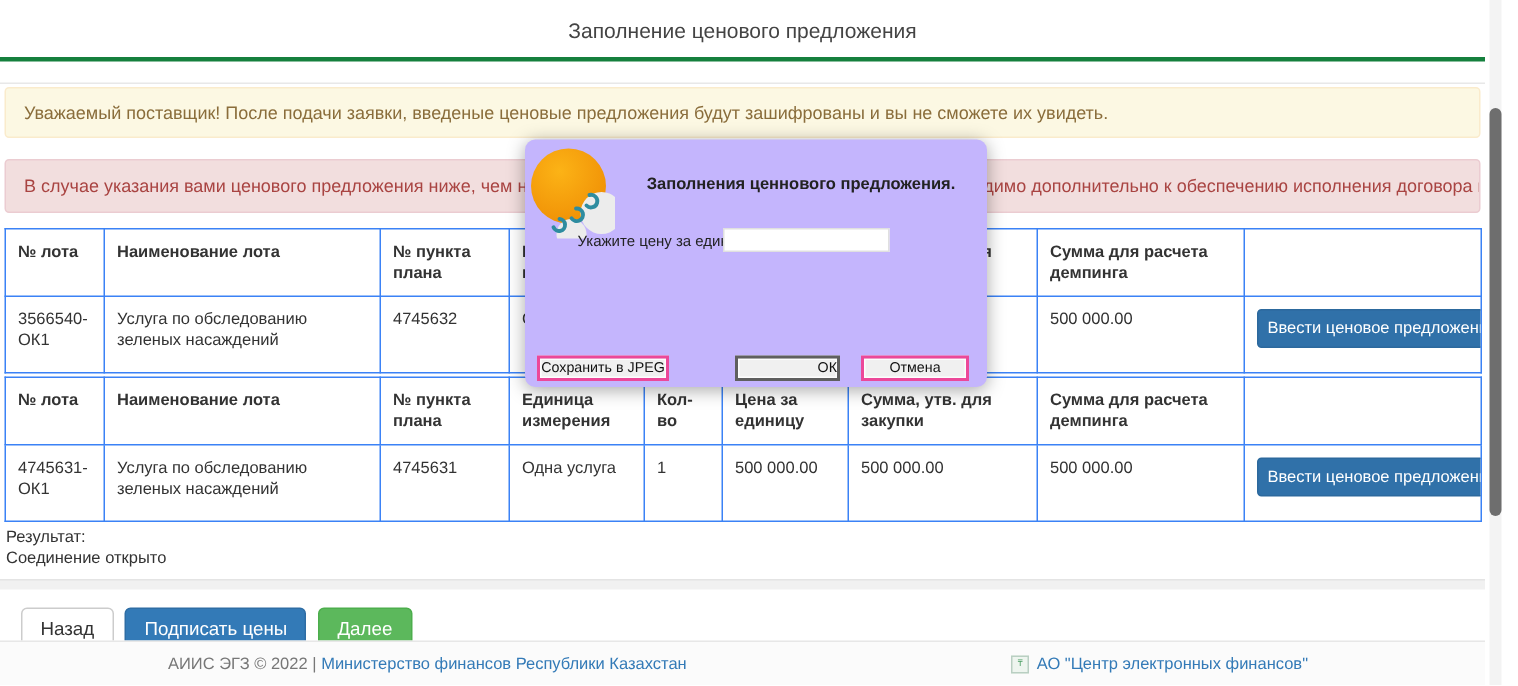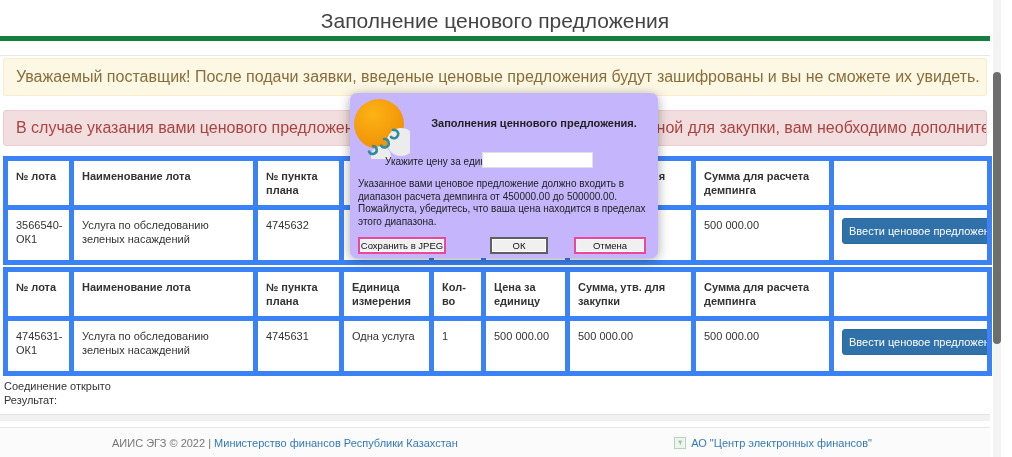--- a/index.html
+++ b/index.html
@@ -1,34 +1,34 @@
 <!DOCTYPE html>
 <html><head>
 <meta charset="utf-8">
 <style>
   * { margin:0; padding:0; box-sizing:border-box; }
   html,body { width:1012px; height:457px; background:#fff; }
   body { font-family:"Liberation Sans", sans-serif; color:#333; overflow:hidden; }
   .page { position:relative; width:1012px; height:457px; background:#fff; overflow:hidden; }
 
   .page-header { position:absolute; top:0; left:0; width:990px; height:41px;
-    border-bottom:5px solid #15803d; text-align:center; line-height:41px;
-    font-size:21px; color:#444; }
+    border-bottom:3px solid #15803d; text-align:center; line-height:41px;
+    font-size:14px; color:#444; }
 
   .main { position:absolute; top:55px; left:0; width:990px; border-top:1px solid #e8e8e8; }
 
-  .alert { margin:0 3px; padding:9px 12px; font-size:16px; border:1px solid transparent;
+  .alert { margin:0 3px; padding:9px 12px; font-size:12px; border:1px solid transparent;
     border-radius:3px; overflow:hidden; }
   .alert-info { margin-top:2px; background:#fcf8e3; border-color:#faebcc; color:#8a6d3b; white-space:nowrap; }
   .alert-danger { margin-top:14px; background:#f2dede; border-color:#ebccd1; color:#a94442; line-height:16px; }
   .alert-danger .l1 { white-space:nowrap; }
 
   table.lots { border-collapse:collapse; table-layout:fixed; width:984px; margin:10px 0 0 3px;
     font-size:11px; }
-  table.lots th, table.lots td { border:5px solid #3b82f6; vertical-align:top; text-align:left;
+  table.lots th, table.lots td { border:1px solid #3b82f6; vertical-align:top; text-align:left;
     padding:8px; line-height:14px; overflow:hidden; }
   table.lots th { font-weight:bold; color:#333; }
   table.lots td { padding-bottom:14px; }
   col.c-lot{width:66px} col.c-name{width:184px} col.c-plan{width:86px} col.c-unit{width:90px}
   col.c-qty{width:52px} col.c-price{width:84px} col.c-appr{width:126px} col.c-damp{width:138px}
   col.c-act{width:158px}
   .btn-action { background:#3071a9; border:1px solid #2c699d; color:#fff; font-family:inherit;
     font-size:11px; padding:6px 6px; border-radius:3px; cursor:pointer; white-space:nowrap; }
   td.act { padding:6px; }
 
@@ -64,21 +64,21 @@
     font-size:11px; font-weight:bold; color:#222; }
   .modal-label { position:absolute; left:35px; top:63px; font-size:10px; color:#222; }
   .modal-input { position:absolute; left:132px; top:59px; width:111px; height:16px;
     background:#fff; border:1px solid #e0e0e0; font-size:10px; padding:0 3px; }
   .modal-hint { position:absolute; left:8px; top:85px; width:288px; font-size:10px;
     line-height:12.5px; color:#222; }
   .win-btn { position:absolute; bottom:4px; height:17px; background:#f0f0f0;
     border:2px solid #ec4899; font-family:inherit; font-size:9.5px; color:#111;
     box-shadow:inset 0 0 0 1px #fdfdfd; cursor:pointer; }
   .win-save { left:8px; width:88px; }
-  .win-ok { left:140px; width:58px; border-color:#5f5f5f; }
+  .win-ok { left:140px; width:70px; border-color:#5f5f5f;text-align:right; }
   .win-cancel { left:224px; width:72px; }
 </style>
 </head>
 <body>
 
 <div class="page">
 
   <div class="page-header">Заполнение ценового предложения</div>
 
   <div class="main">
@@ -159,22 +159,22 @@
         <td>1</td>
         <td>500 000.00</td>
         <td>500 000.00</td>
         <td>500 000.00</td>
         <td class="act"><button class="btn-action">Ввести ценовое предложение</button></td>
       </tr>
     </tbody>
       </table>
 
     <div class="results">
+      <div>Результат:</div>
       <div>Соединение открыто</div>
-      <div>Результат:</div>
     </div>
 
     <div class="gray-strip"></div>
 
     <div class="nav-buttons">
       <button class="btn-default">Назад</button>
       <button class="btn-primary">Подписать цены</button>
       <button class="btn-success">Далее</button>
     </div>
   </div>
@@ -208,19 +208,18 @@
         <g stroke="#2e8ca0" stroke-width="2.6" fill="none" stroke-linecap="round">
           <path d="M41 33 a4.2 4.2 0 1 1 -2 7"></path>
           <path d="M32 42 a4.2 4.2 0 1 1 -3 6.5"></path>
           <path d="M21 49 a4 4 0 1 1 -4 5.5"></path>
         </g>
       </svg>
     </div>
     <div class="modal-title">Заполнения ценнового предложения.</div>
     <label class="modal-label">Укажите цену за единицу</label>
     <input class="modal-input" type="text" value="" style="">
-    <div class="modal-hint">Указанное вами ценовое предложение должно входить в диапазон расчета демпинга от 450000.00 до 500000.00. Пожайлуста, убедитесь, что ваша цена находится в пределах этого диапазона.</div>
     <button class="win-btn win-save">Сохранить в JPEG</button>
     <button class="win-btn win-ok">ОК</button>
     <button class="win-btn win-cancel">Отмена</button>
   </div>
 
 </div>
 
 </body></html>

